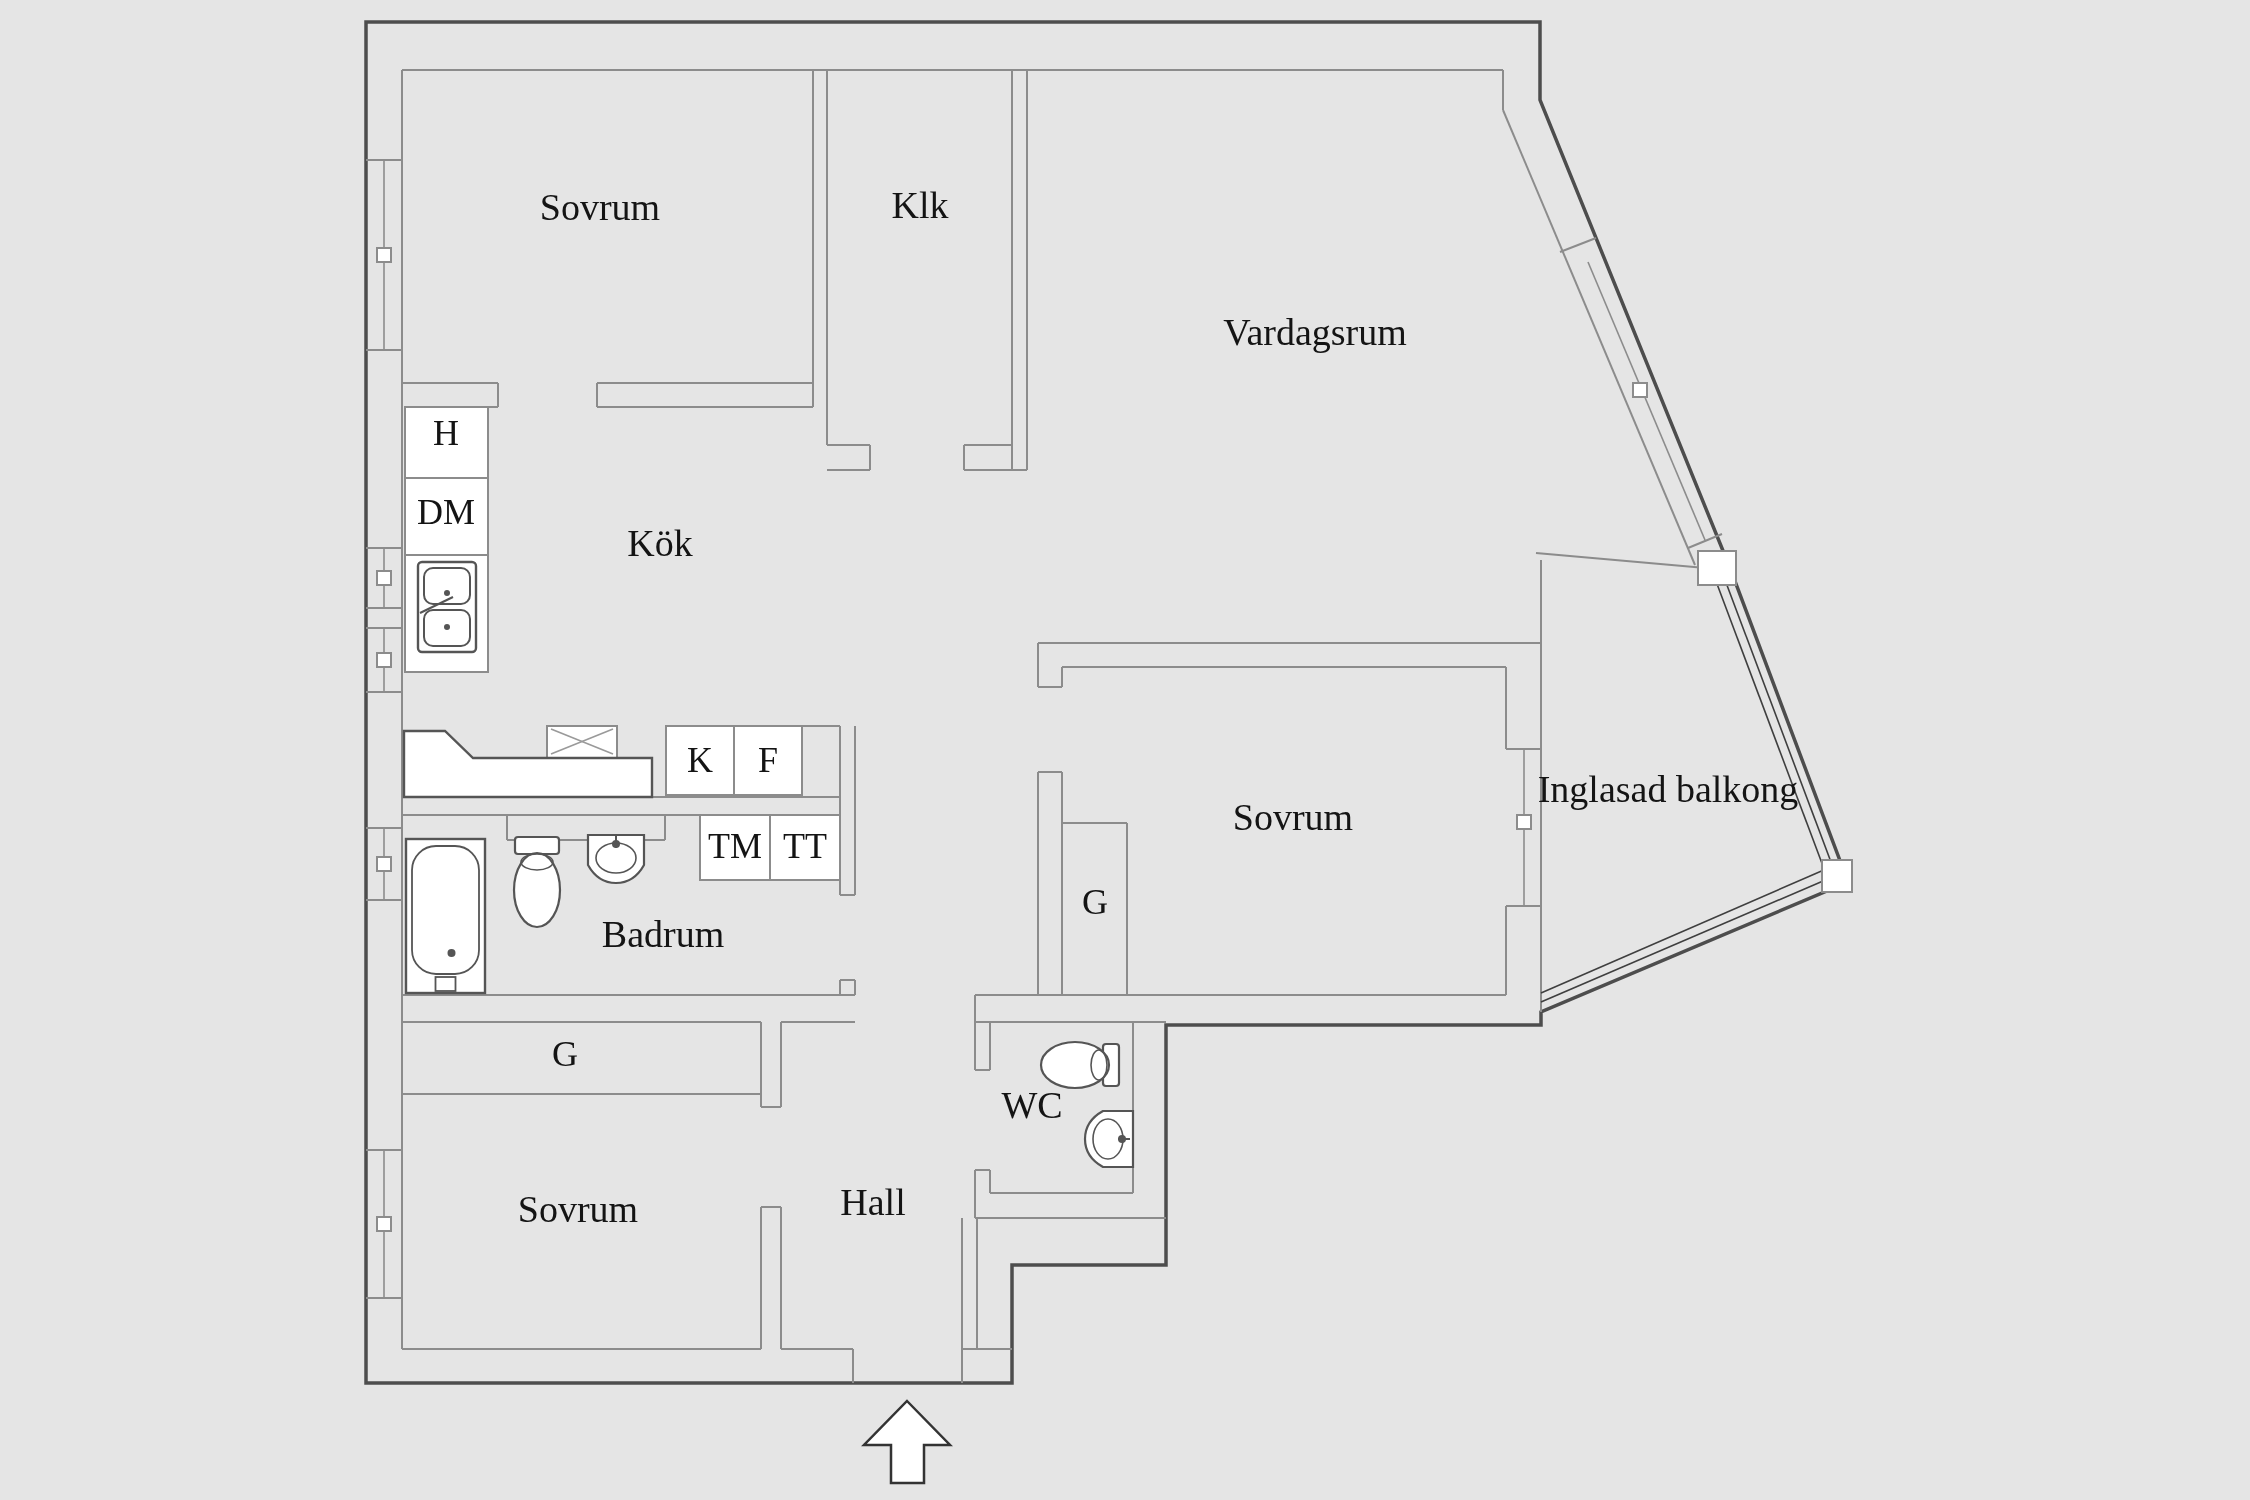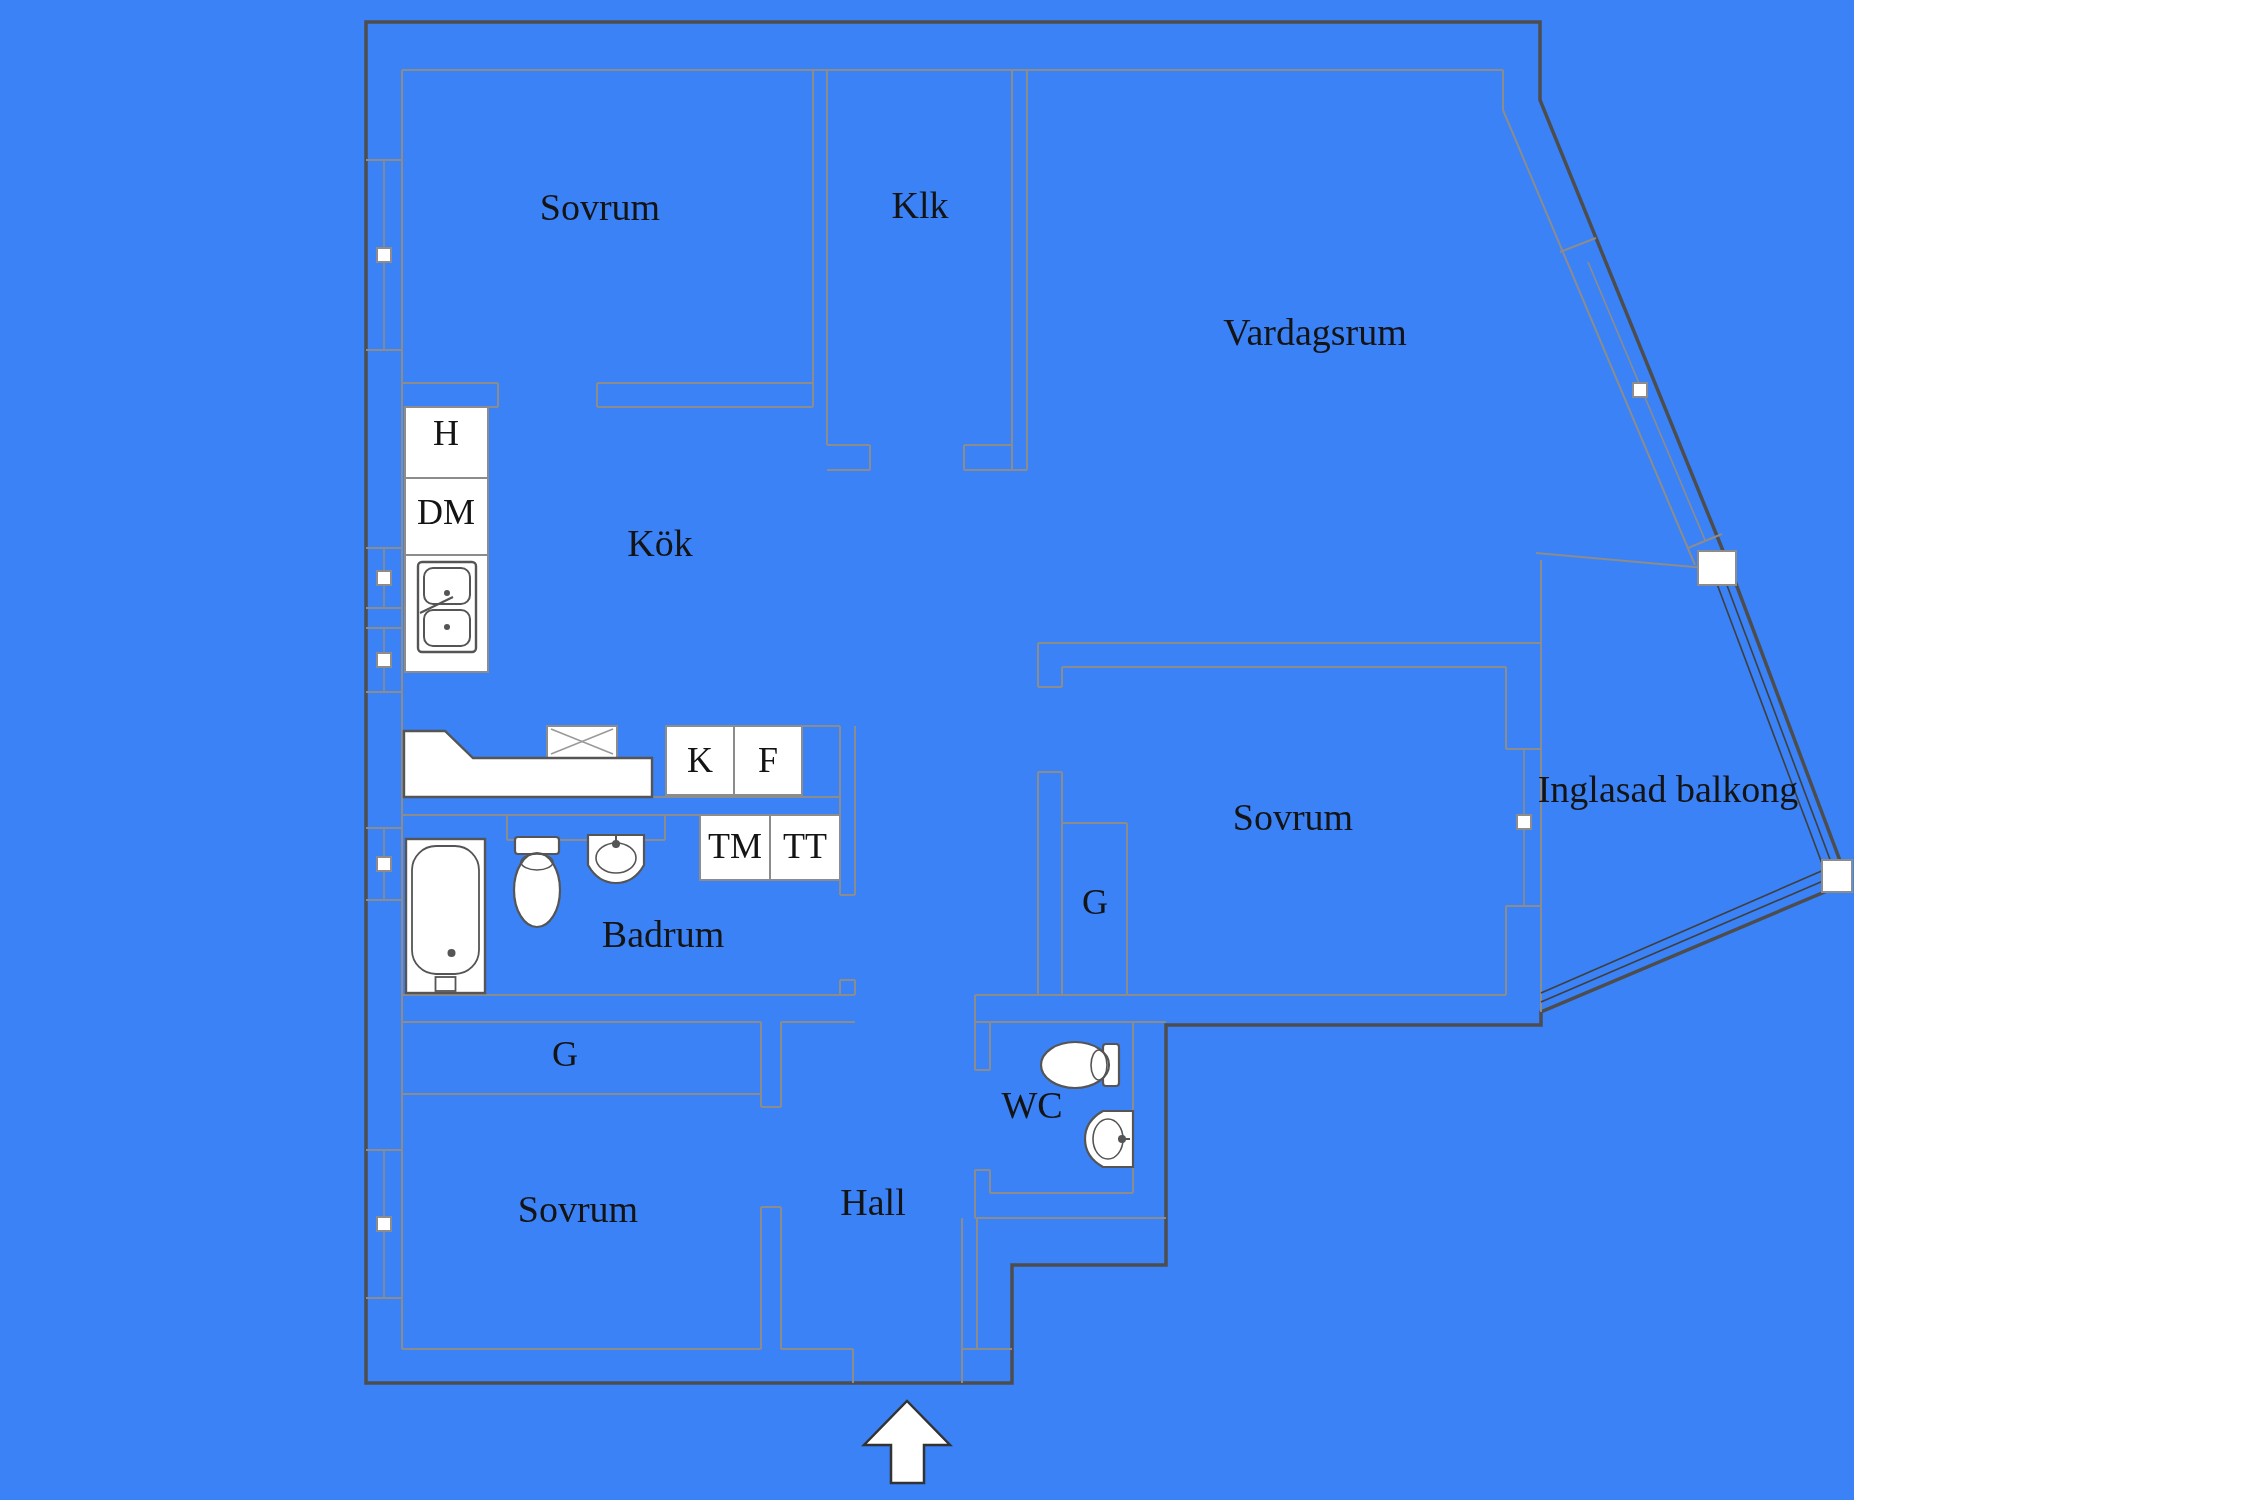--- a/index.html
+++ b/index.html
@@ -1,17 +1,17 @@
 <!DOCTYPE html>
 <html><head>
 <meta charset="utf-8">
 <style>
   html,body{margin:0;padding:0;background:#ffffff;}
   body{font-family:"Liberation Serif", serif;}
-  #stage{position:relative;width:1854px;height:1500px;background:#3b82f6;overflow:hidden;}
+  #stage{position:relative;width:2250px;height:1500px;background:#e5e5e5;overflow:hidden;}
   svg{display:block;}
   text{font-family:"Liberation Serif", serif;fill:#141414;}
 </style>
 </head>
 <body>
 
 <div id="stage">
   <svg id="plan" width="2250" height="1500" viewBox="0 0 2250 1500" xmlns="http://www.w3.org/2000/svg">
       <path d="M366,22 L1540,22 L1540,100 L1730,568 L1848,882 L1541,1012 L1541,1025 L1166,1025 L1166,1265 L1012,1265 L1012,1383 L366,1383 Z" fill="none" stroke="#4d4d4d" stroke-width="3.5" stroke-linejoin="miter"></path>
       <line x1="402" y1="70" x2="1503" y2="70" stroke="#8c8c8c" stroke-width="2" stroke-linecap="butt"></line>

